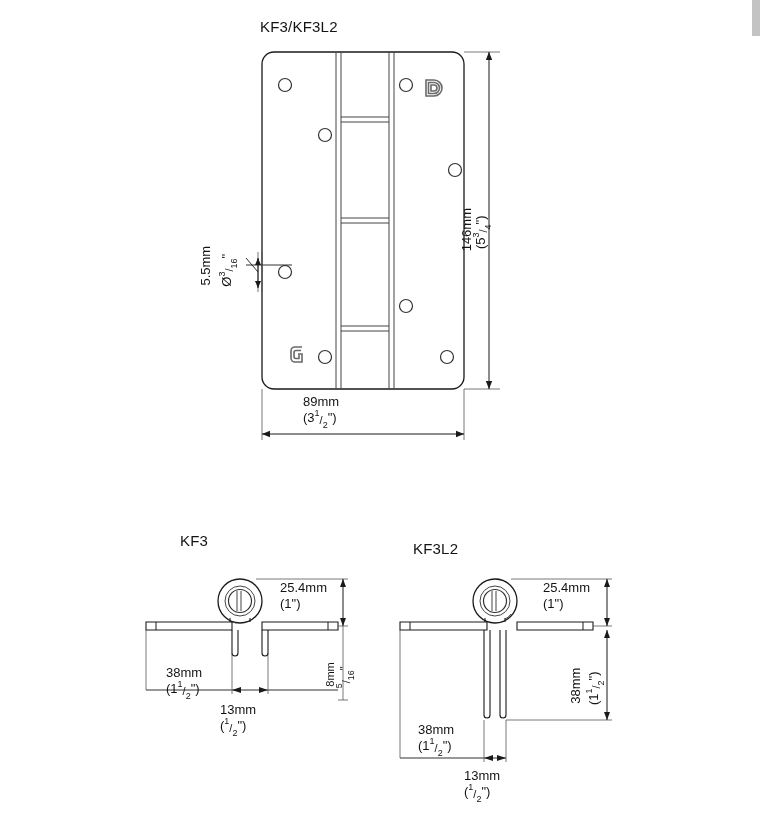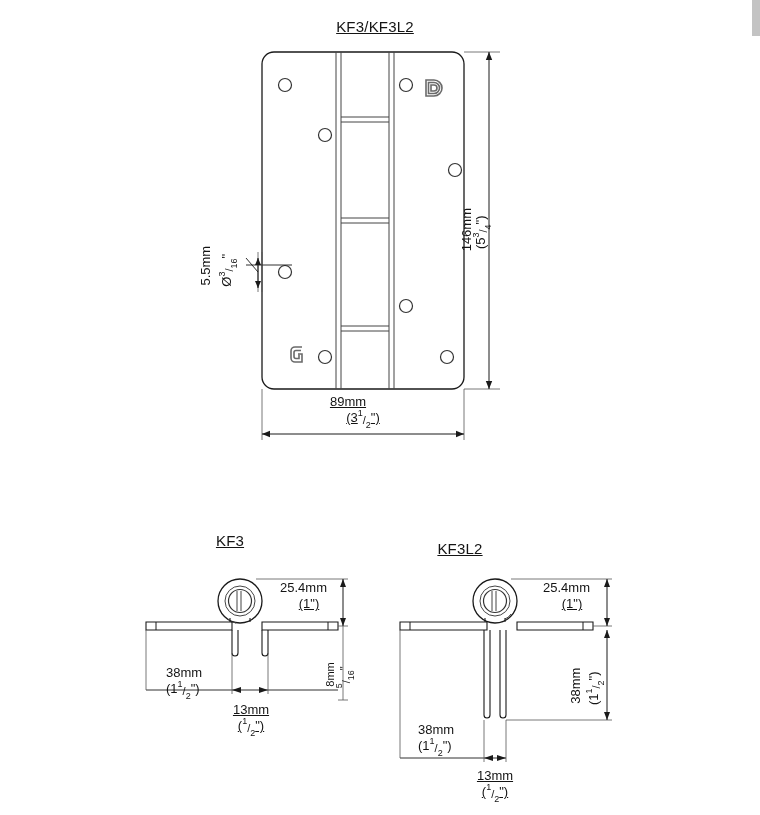--- a/index.html
+++ b/index.html
@@ -3,21 +3,21 @@
 <meta charset="utf-8">
 <style>
   html,body{margin:0;padding:0;}
   body{
     width:760px;height:815px;background:#ffffff;
     font-family:"Liberation Sans", sans-serif;
     color:#1a1a1a;overflow:hidden;position:relative;
   }
   .stage{position:absolute;left:0;top:0;width:760px;height:815px;}
   .lbl{position:absolute;font-size:13px;line-height:1.18;color:#141414;white-space:nowrap;}
-  .lbl.c{text-align:center;text-decoration:underline;}
+  .lbl.c{text-align:left;}
   .title{font-size:15px;letter-spacing:.2px;}
   .vert{transform-origin:50% 50%;}
   sup,sub{font-size:9px;line-height:0;}
   .frac{display:inline-block;vertical-align:-.15em;font-size:11px;}
   .frac sup{position:relative;top:-.35em;font-size:9px;}
   .frac sub{position:relative;top:.15em;font-size:9px;}
   svg{display:block;position:absolute;left:0;top:0;overflow:visible;}
   .scrollbar{position:absolute;right:0;top:0;width:8px;height:36px;background:#c3c3c3;}
 </style>
 </head>
@@ -87,21 +87,21 @@
     </g>
   </svg>
 
   <div class="lbl vert" style="left:445px;top:222px;transform:rotate(-90deg);">
     <span>146mm</span>
   </div>
   <div class="lbl vert" style="left:464px;top:224px;transform:rotate(-90deg);">
     <span>(5</span><span class="frac"><sup>3</sup>/<sub>4</sub></span><span>")</span>
   </div>
 
-  <div class="lbl c" style="left:288px;top:394px;width:120px;">89mm</div>
+  <div class="lbl c" style="left:303px;top:394px;width:120px;">89mm</div>
   <div class="lbl c" style="left:303px;top:410px;width:120px;">
     <span>(3</span><span class="frac"><sup>1</sup>/<sub>2</sub></span><span>")</span>
   </div>
 
   <div class="lbl vert" style="left:186px;top:258px;transform:rotate(-90deg);">5.5mm</div>
   <div class="lbl vert" style="left:211px;top:262px;transform:rotate(-90deg);">
     <span>Ø</span><span class="frac"><sup>3</sup>/<sub>16</sub></span><span>"</span>
   </div>
 
   <div class="lbl title c" style="left:180px;top:532px;width:100px;">KF3</div>
@@ -158,21 +158,21 @@
   <div class="lbl c" style="left:220px;top:702px;width:62px;">13mm</div>
   <div class="lbl c" style="left:220px;top:718px;width:62px;">
     <span>(</span><span class="frac"><sup>1</sup>/<sub>2</sub></span><span>")</span>
   </div>
 
   <div class="lbl vert" style="left:318px;top:668px;font-size:11px;transform:rotate(-90deg);">8mm</div>
   <div class="lbl vert" style="left:334px;top:670px;font-size:11px;transform:rotate(-90deg);">
     <span class="frac"><sup>5</sup>/<sub>16</sub></span><span>"</span>
   </div>
 
-  <div class="lbl title c" style="left:400px;top:540px;width:120px;">KF3L2</div>
+  <div class="lbl title c" style="left:413px;top:540px;width:120px;">KF3L2</div>
 
   <svg width="760" height="815" viewBox="0 0 760 815">
 
     <circle cx="495" cy="601" r="22" fill="none" stroke="#1a1a1a" stroke-width="1.3"></circle>
     <circle cx="495" cy="601" r="15" fill="none" stroke="#444" stroke-width="1"></circle>
     <circle cx="495" cy="601" r="11.5" fill="none" stroke="#333" stroke-width="1.2"></circle>
     <line x1="492" y1="591" x2="492" y2="611" stroke="#444" stroke-width="1"></line>
     <line x1="496" y1="591" x2="496" y2="611" stroke="#444" stroke-width="1"></line>
     <path d="M505 619 a12 12 0 0 0 6 -5" fill="none" stroke="#444" stroke-width="1"></path>
 

